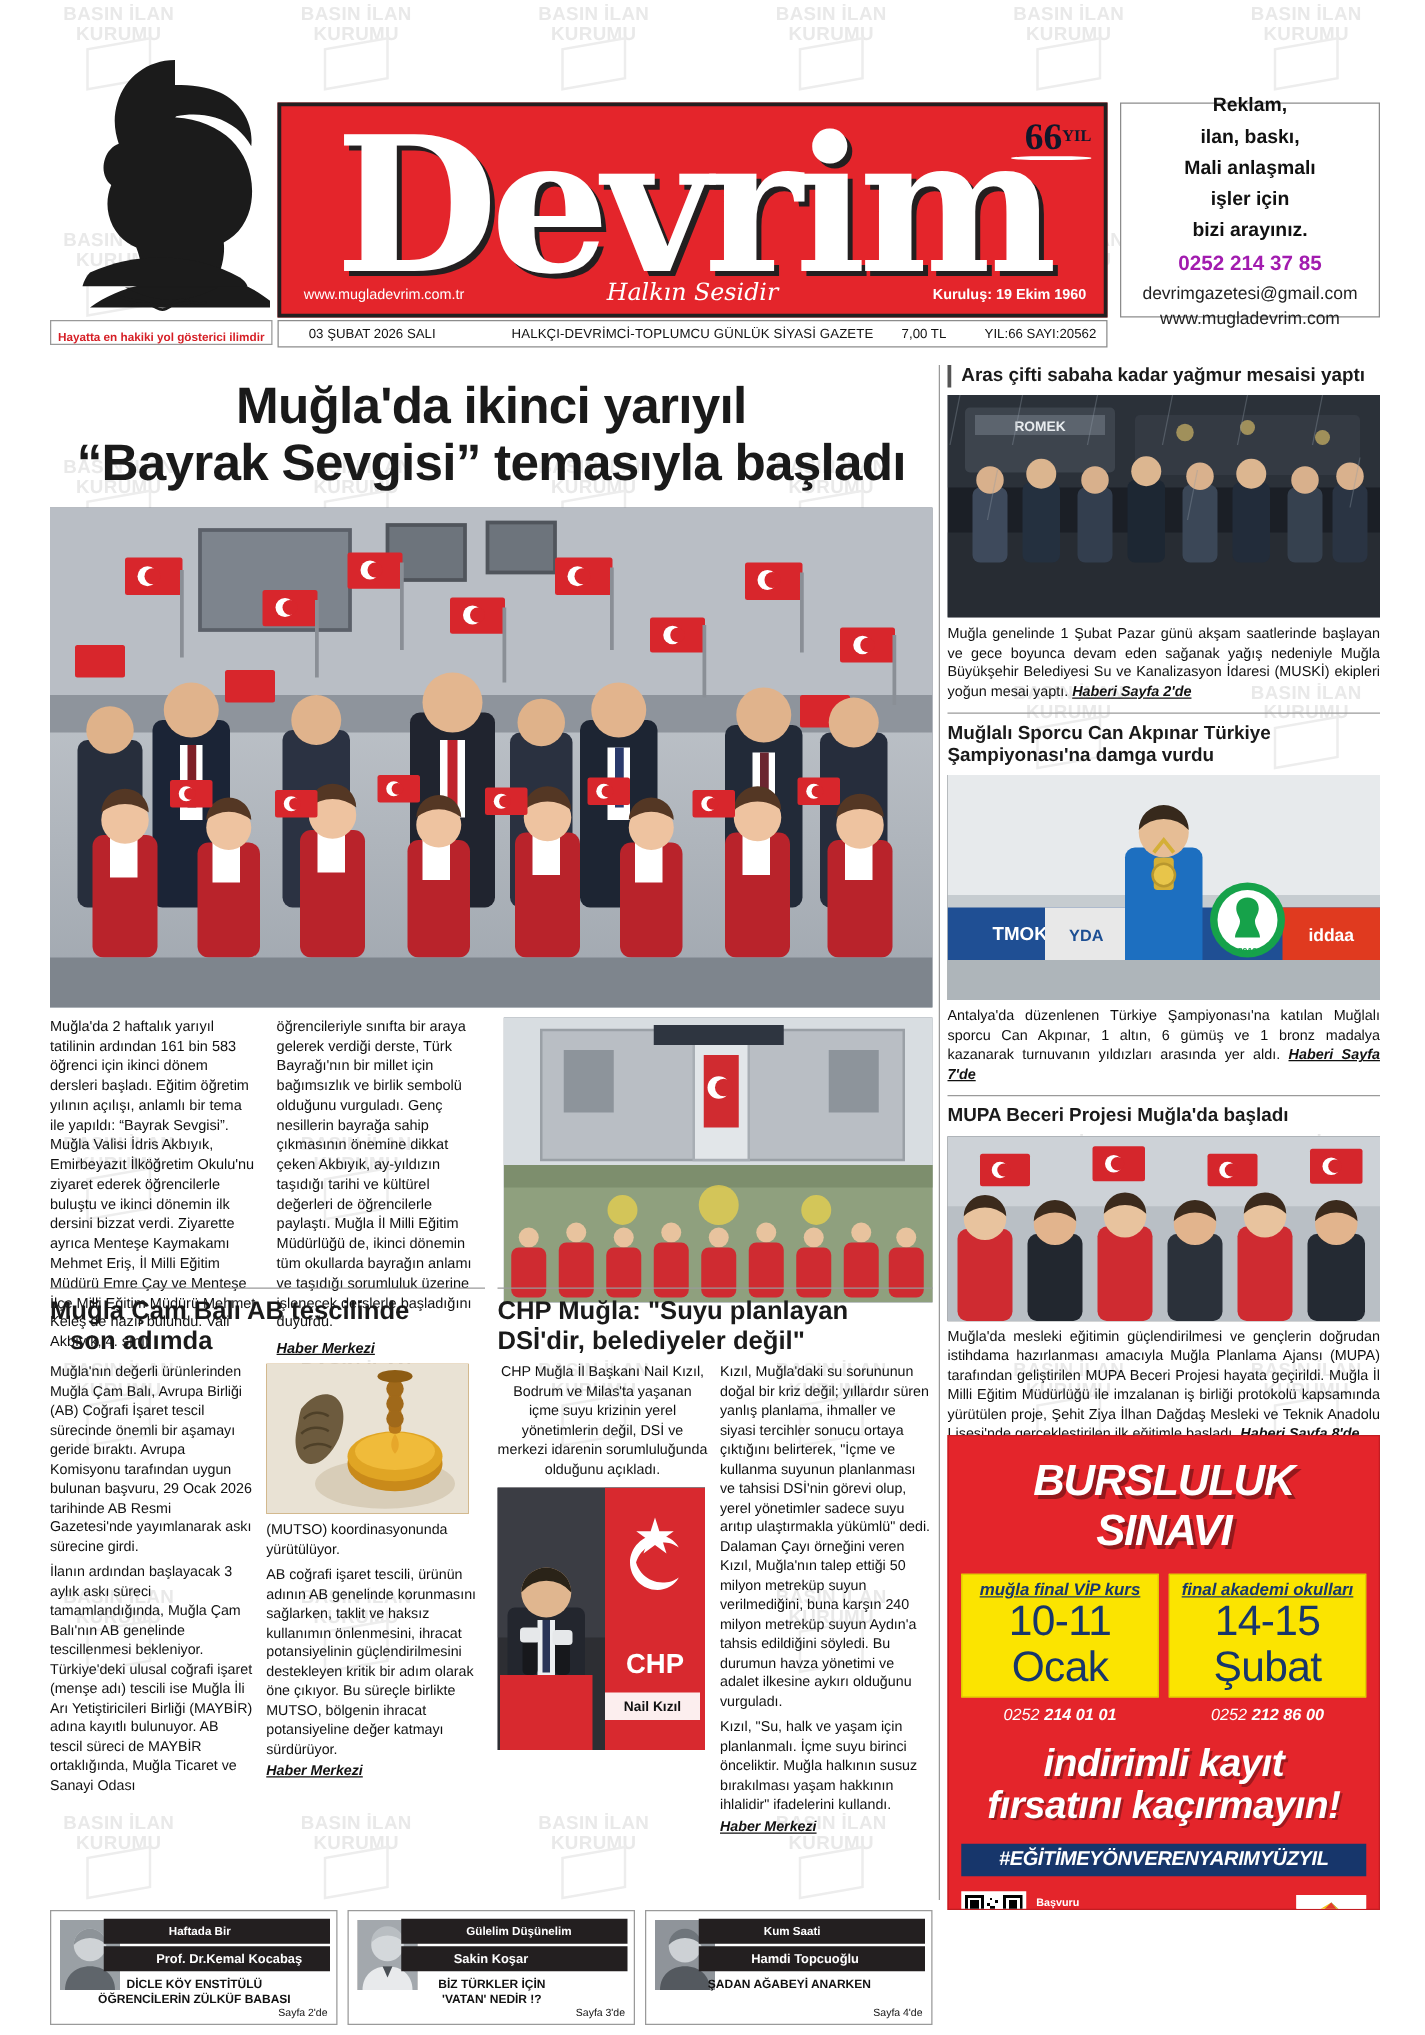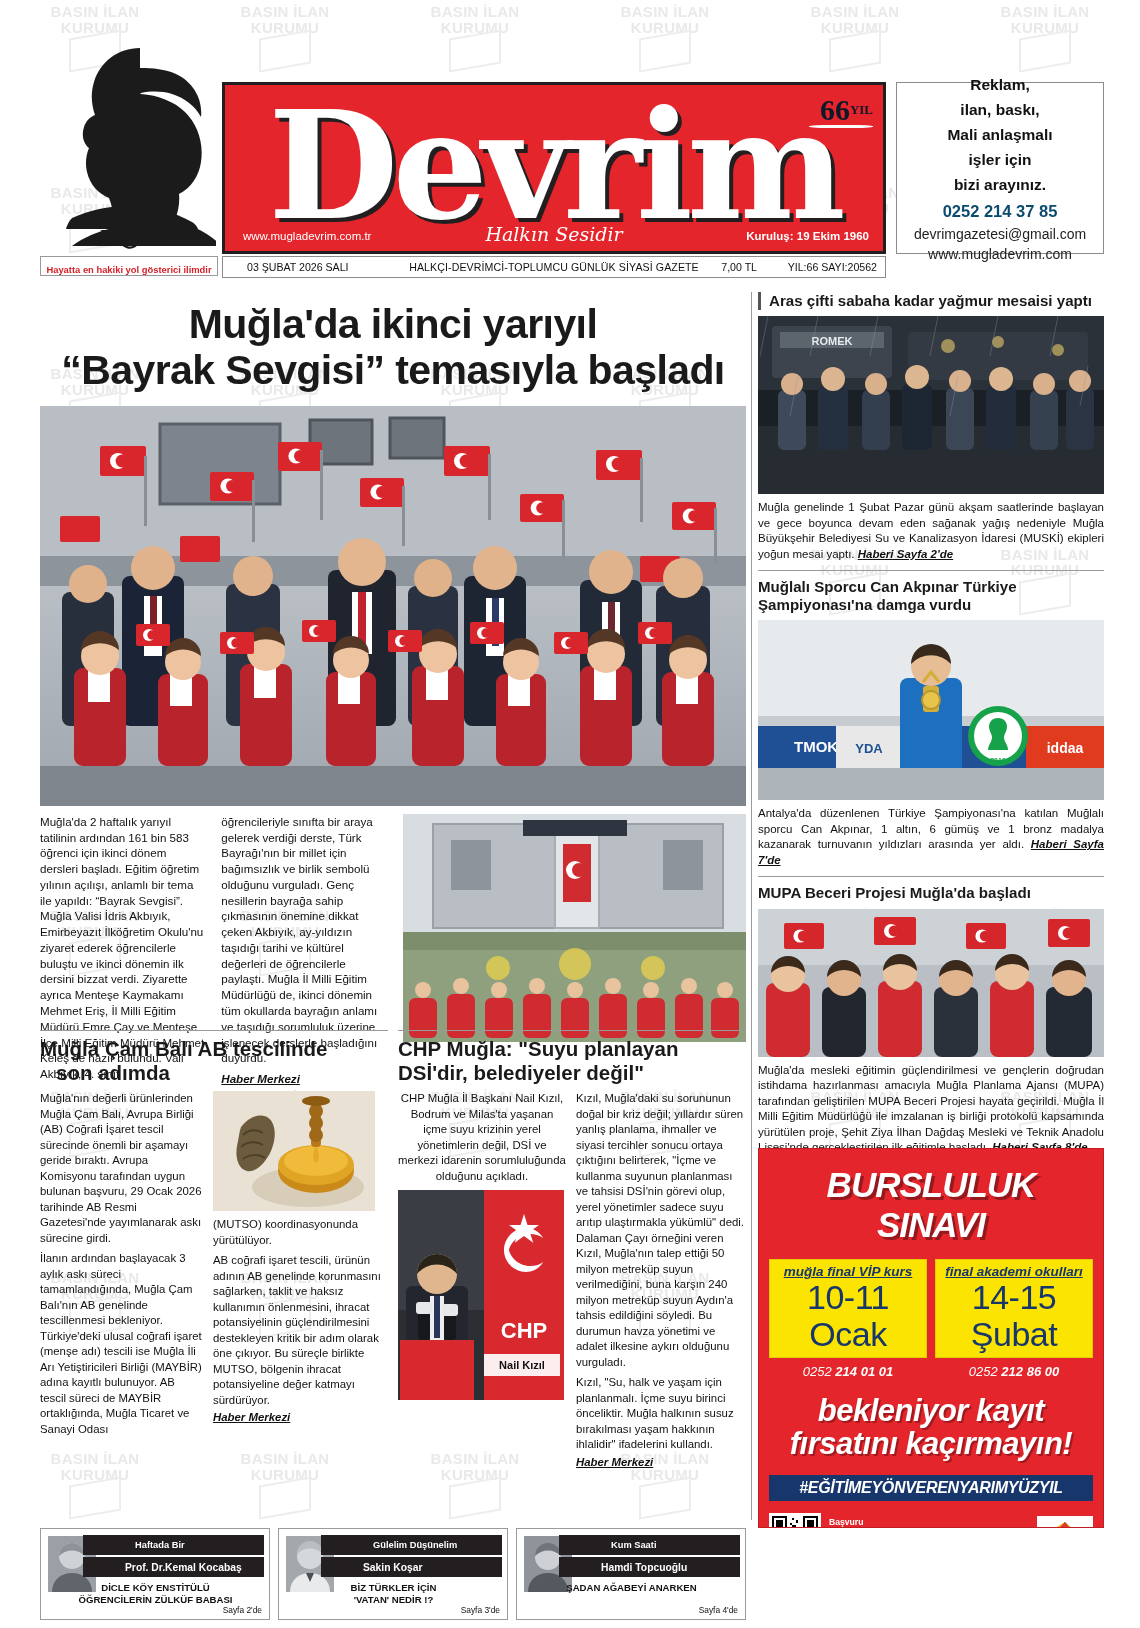--- a/index.html
+++ b/index.html
@@ -86,21 +86,21 @@
     position: absolute; right: 14px; bottom: 9px; color: #fff; font-size: 11.5px; font-weight: bold;
   }
 
   .ad-phone-box {
     position: absolute; left: 896px; top: 82px; width: 208px; height: 172px;
     border: 1px solid #8c8c8c; background: #fff;
     display: flex; flex-direction: column; align-items: center; justify-content: center;
     padding: 4px 6px;
   }
   .ad-phone-line { font-size: 15.5px; font-weight: bold; color: #111; line-height: 1.62; }
-  .ad-phone-num  { font-size: 16.5px; font-weight: bold; color: #0c4a6e; margin-top: 3px; line-height:1.4;}
+  .ad-phone-num  { font-size: 16.5px; font-weight: bold; color: #a21caf; margin-top: 3px; line-height:1.4;}
   .ad-phone-mail { font-size: 14px; color: #222; line-height: 1.45; }
 
   .info-bar {
     position: absolute; left: 222px; top: 256px; width: 664px; height: 22px;
     border: 1px solid #8c8c8c; background: #fff;
     display: flex; align-items: center;
     font-size: 10.6px; color: #111;
   }
   .ib-date   { position: absolute; left: 24px; }
   .ib-mid    { position: absolute; left: 50%; transform: translateX(-50%); letter-spacing: .1px;}
@@ -911,21 +911,21 @@
         <span>0252</span>
         <b>214 01 01</b>
       </div>
       <div class="bp">
         <span>0252</span>
         <b>212 86 00</b>
       </div>
     </div>
 
     <div class="burs-slogan">
-      <div>bekleniyor kayıt</div>
+      <div>indirimli kayıt</div>
       <div>fırsatını kaçırmayın!</div>
     </div>
 
     <div class="burs-hash">#EĞİTİMEYÖNVERENYARIMYÜZYIL</div>
 
     <div class="burs-bottom">
       <div class="qr">
         <svg class="qr-grid" viewBox="0 0 21 21" xmlns="http://www.w3.org/2000/svg" shape-rendering="crispEdges">
           <rect width="21" height="21" fill="#fff"></rect>
           <g fill="#000">

